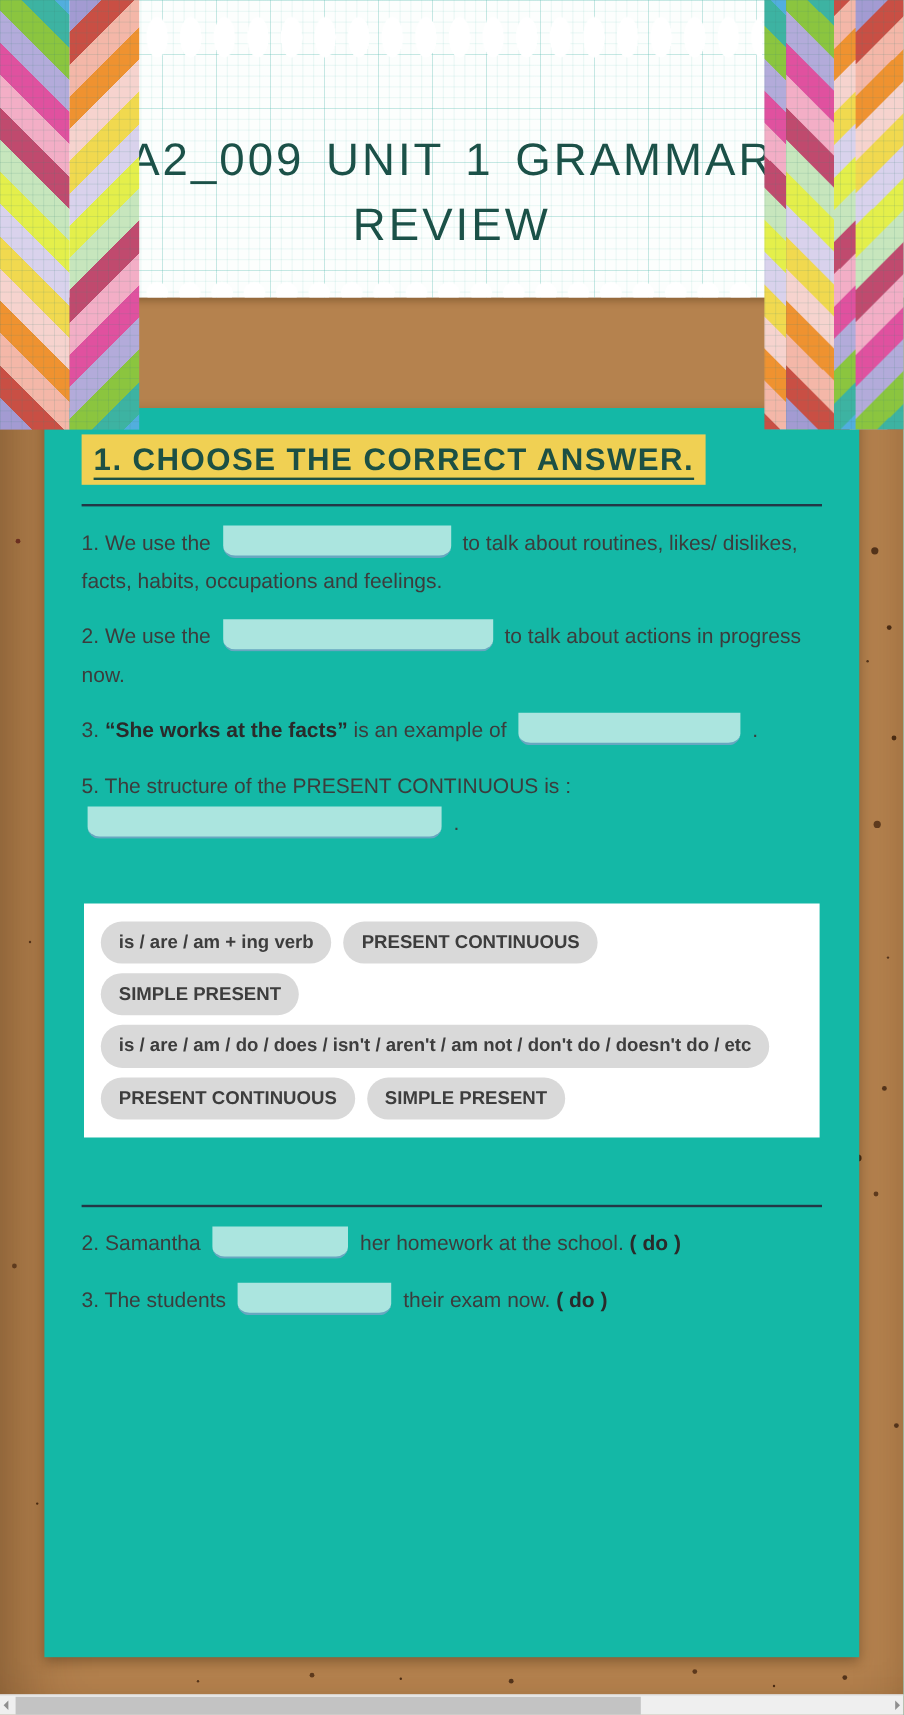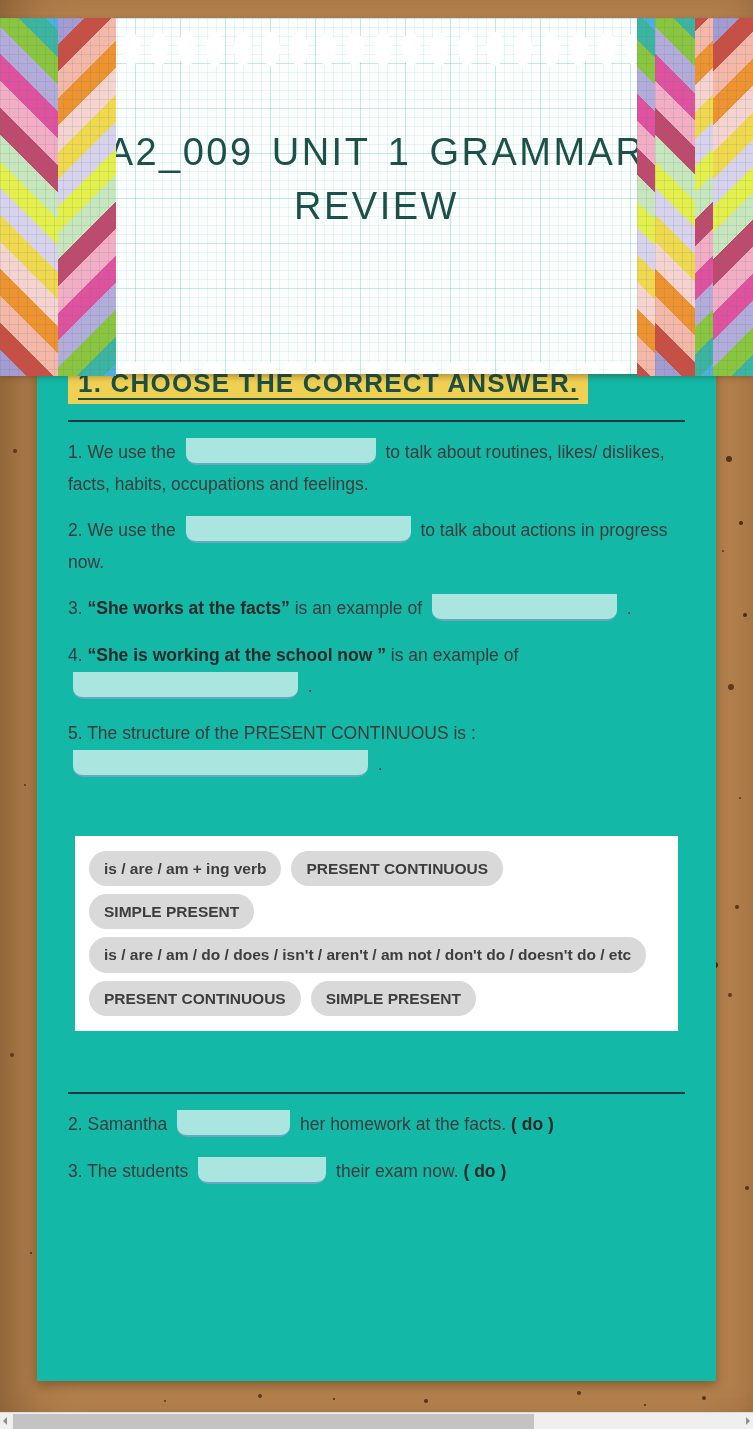--- a/index.html
+++ b/index.html
@@ -19,21 +19,21 @@
       721px 549px 0 -1px #53331a, 743px 613px 0 0 #4a2b12, 729px 685px 0 1px #5e3a1d,
       738px 796px 0 -1px #53331a, 713px 963px 0 1px #442a12, 728px 993px 0 0 #5e3a1d,
       745px 1186px 0 0 #53331a, 13px 449px 0 0 #6b2f20, 23px 783px 0 -1px #53331a,
       10px 1053px 0 0 #5e3a1d, 29px 1251px 0 -1px #4a2b12, 163px 1399px 0 -1px #53331a,
       258px 1394px 0 0 #5e3a1d, 332px 1397px 0 -1px #4a2b12, 424px 1399px 0 0 #53331a,
       577px 1391px 0 0 #5e3a1d, 643px 1403px 0 -1px #4a2b12, 702px 1396px 0 0 #53331a,
       690px 350px 0 0 #5e3a1d, 735px 905px 0 0 #53331a;
   }
 
   
-  .hdr{position:absolute;left:0;top:18px;width:753px;height:356px;z-index:2;}
+  .hdr{position:absolute;left:0;top:0;width:753px;height:248px;z-index:2;}
   .paper{
     position:absolute;inset:0;background-color:#fcfefd;
     background-image:
       linear-gradient(rgba(110,200,190,.14) 1px, transparent 1px),
       linear-gradient(90deg, rgba(110,200,190,.14) 1px, transparent 1px),
       linear-gradient(rgba(90,185,175,.25) 1px, transparent 1px),
       linear-gradient(90deg, rgba(90,185,175,.25) 1px, transparent 1px);
     background-size:9px 9px,9px 9px,45px 45px,45px 45px;
     box-shadow:0 3px 6px rgba(60,35,10,.35);
   }
@@ -102,21 +102,21 @@
   .rule{border:none;border-top:2px solid #233746;margin:16px 0 4px;}
   .question{font-size:17.5px;color:#3c3c3c;line-height:1.8;margin:15px 0;}
   .question b{color:#2a2a2a;}
   .blank{
     display:inline-block;height:25px;vertical-align:-7px;margin:0 5px;
     background:rgba(252,253,253,.65);
     border-bottom:2px solid #67a7c0;
     border-radius:0 0 10px 10px;
   }
   .bank{
-    background:#ffffff;border:7px solid #14b8a6;border-radius:2px;
+    background:#ffffff;border:2px solid #14b8a6;border-radius:2px;
     padding:11px 9px;margin-top:48px;
   }
   .chip{
     display:inline-block;background:#d9d9d9;color:#3d3d3d;
     font-weight:700;font-size:15.5px;line-height:1.25;
     padding:8px 15px;border-radius:20px;margin:4px 5px;
   }
   .sec2{display:block;margin-top:54px;}
 
   
@@ -139,30 +139,29 @@
 
     <section>
       <div class="hwrap">
         <h2 class="hl">1. CHOOSE THE CORRECT ANSWER.</h2>
       </div>
       <hr class="rule">
       <div class="questions">
           <p class="question"><span>1. We use the </span><span class="blank" style="width: 190px;"></span><span> to talk about routines, likes/ dislikes, facts, habits, occupations and feelings.</span></p>
           <p class="question"><span>2. We use the </span><span class="blank" style="width: 225px;"></span><span> to talk about actions in progress now.</span></p>
           <p class="question"><span>3. </span><b>“She works at the facts”</b><span> is an example of </span><span class="blank" style="width: 185px;"></span><span> .</span></p>
-          <p class="question"><span>4. </span><b>“She is working at the school now ”</b><span> is an example of </span><span class="blank" style="width: 225px;"></span><span> .</span></p>
           <p class="question"><span>5. The structure of the PRESENT CONTINUOUS is : </span><span class="blank" style="width: 295px;"></span><span> .</span></p>
         </div>
       <div class="bank"><span class="chip">is / are / am + ing verb</span><span class="chip">PRESENT CONTINUOUS</span><span class="chip">SIMPLE PRESENT</span><span class="chip">is / are / am / do / does / isn't / aren't / am not / don't do / doesn't do / etc</span><span class="chip">PRESENT CONTINUOUS</span><span class="chip">SIMPLE PRESENT</span></div>
     </section>
 
     <section class="sec2">
       <hr class="rule">
       <div class="questions">
-          <p class="question"><span>2. Samantha </span><span class="blank" style="width: 113px;"></span><span> her homework at the facts. </span><b>( do )</b></p>
+          <p class="question"><span>2. Samantha </span><span class="blank" style="width: 113px;"></span><span> her homework at the school. </span><b>( do )</b></p>
           <p class="question"><span>3. The students </span><span class="blank" style="width: 128px;"></span><span> their exam now. </span><b>( do )</b></p>
         </div>
     </section>
 
   </div>
 
   <header class="hdr">
     <div class="paper">
       <div class="lace top"></div>
       <div class="lace bottom"></div>

